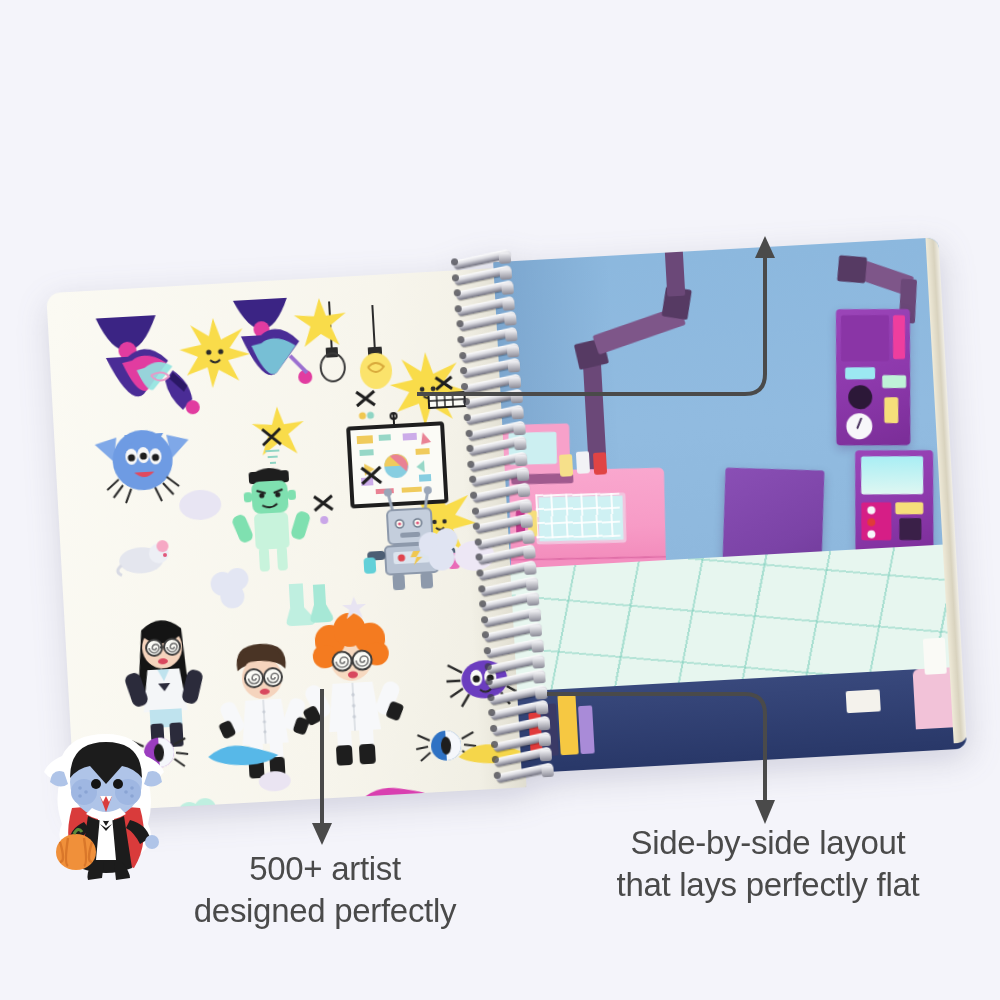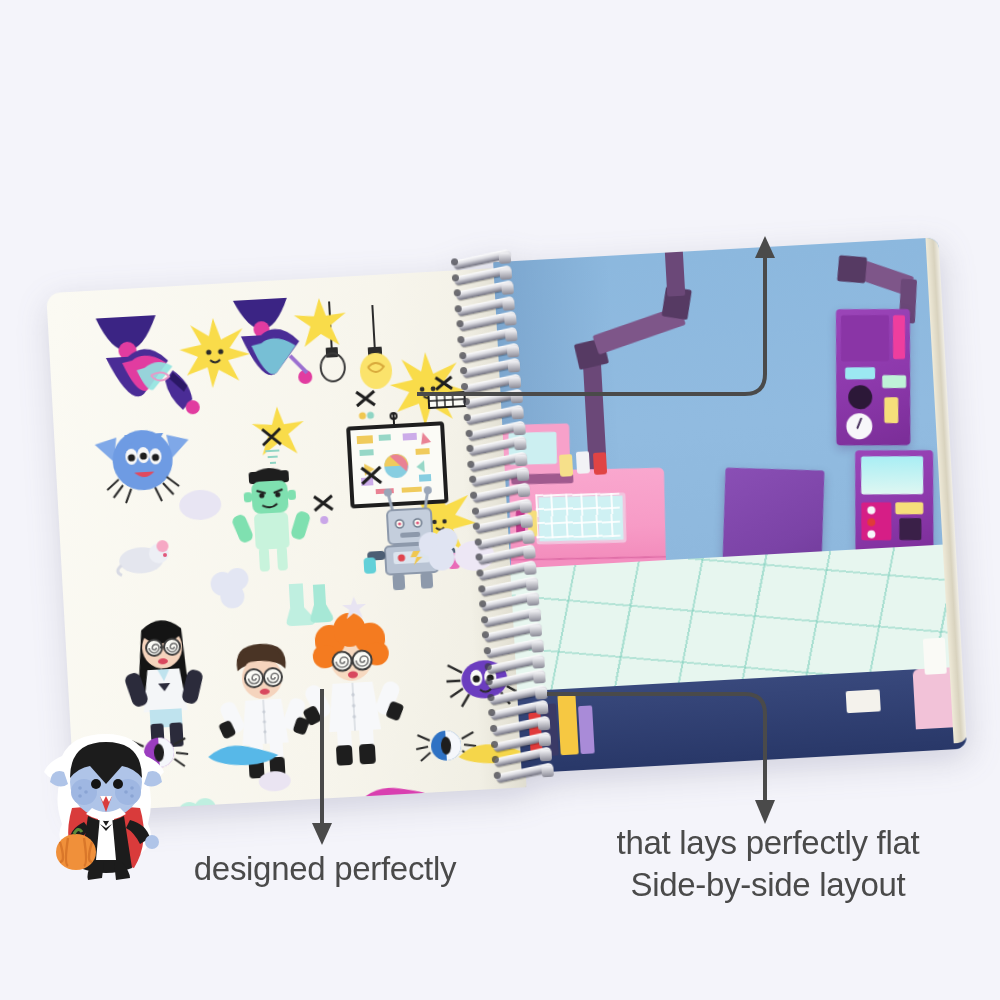--- a/index.html
+++ b/index.html
@@ -860,25 +860,26 @@
   </svg>
 
   <svg class="connector" id="conn-flat" viewBox="0 0 250 140">
     <path class="conn-path" d="M2 4 L200 4 Q220 4 220 24 L220 110"></path>
     <polygon class="conn-head" points="220,134 210,110 230,110"></polygon>
   </svg>
 
   <div class="callout nosel" id="callout-peel">
   </div>
   <div class="callout nosel" id="callout-count">
+    <span>500+ artist</span>
     <span>designed perfectly</span>
   </div>
   <div class="callout nosel" id="callout-flat">
+    <span>Side-by-side layout</span>
     <span>that lays perfectly flat</span>
-    <span>Side-by-side layout</span>
   </div>
 
   <div id="mascot">
     <svg width="132" height="152" viewBox="0 0 132 152">
 
       <g>
         <path d="M66 4 q30 0 40 22 q14 6 18 16 q-6 8 -16 8 q6 22 0 44 q6 12 0 22 q-10 14 -30 16 q-14 8 -26 2 q-18 -2 -28 -16 q-8 -12 -2 -24 q-8 -22 -2 -44 q-10 0 -16 -8 q4 -10 18 -16 q10 -22 44 -22 z" fill="#FFFFFF"></path>
       </g>
 
       <path d="M24 42 q-12 -4 -14 10 q10 8 18 2 z" fill="#AFC4E8"></path>

